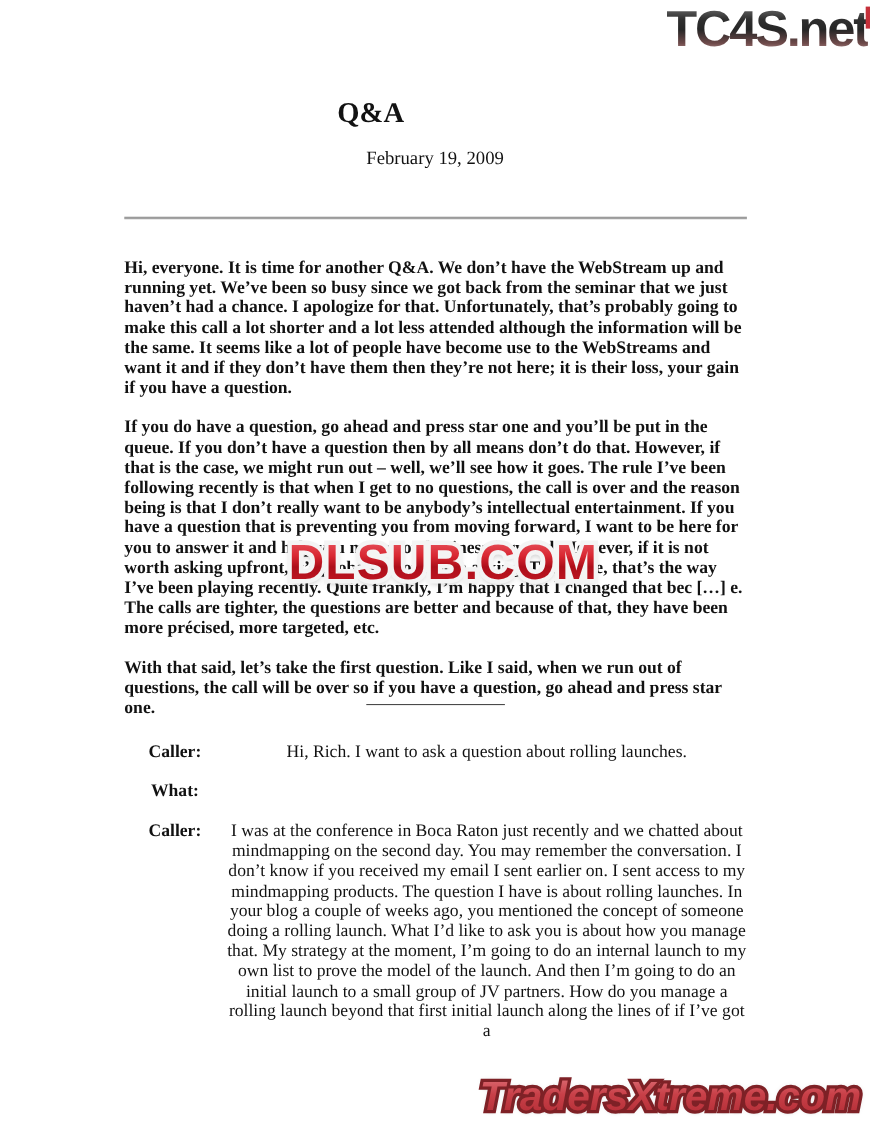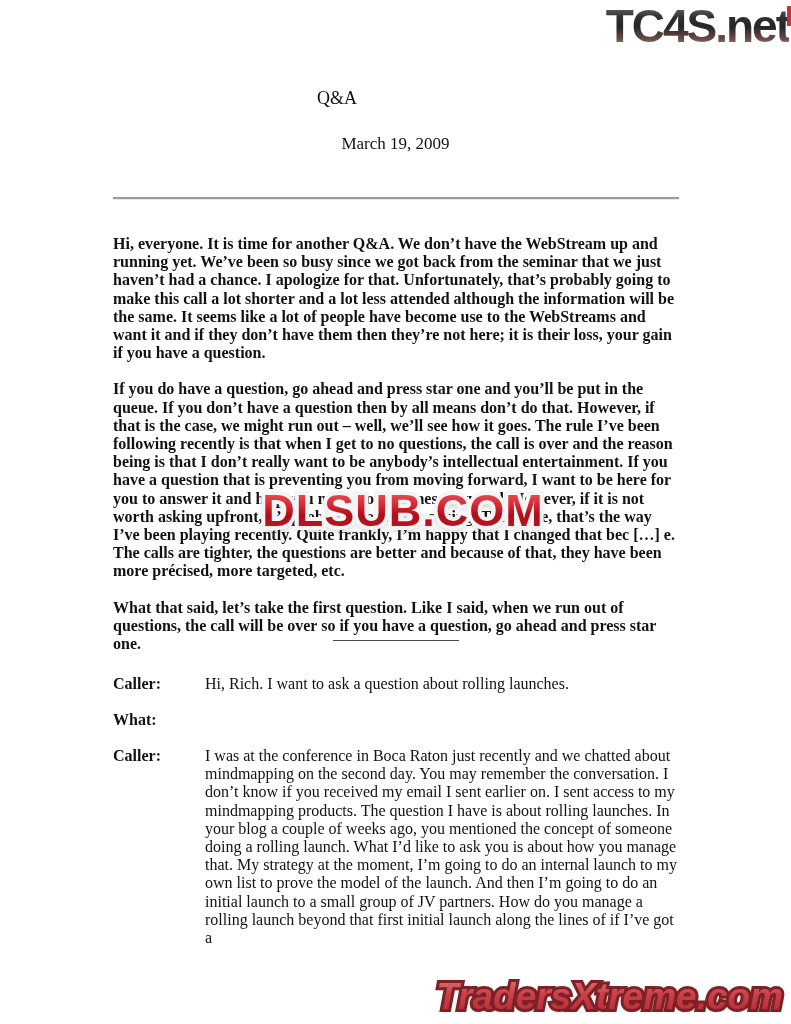--- a/index.html
+++ b/index.html
@@ -40,22 +40,22 @@
   }
 
   
   .title {
     position: absolute;
     top: 88px;
     left: 0;
     width: 674px;
     margin: 0;
     text-align: center;
-    font-size: 18px;
-    font-weight: normal;
+    font-size: 26px;
+    font-weight: bold;
   }
   .date {
     position: absolute;
     top: 134px;
     left: 0;
     width: 791px;
     text-align: center;
     font-size: 17px;
   }
   .rule {
@@ -91,20 +91,21 @@
   }
 
   
   .dialogue {
     position: absolute;
     top: 675px;
     left: 113px;
     width: 567px;
     font-size: 16px;
     line-height: 18.2px;
+    text-align: center;
   }
   .dlg-row { display: flex; margin-bottom: 17.8px; }
   .speaker { width: 92px; flex-shrink: 0; font-weight: bold; }
   .speech { flex: 1; }
 
   
   .watermark {
     position: absolute;
     left: 253px;
     top: 483px;
@@ -169,27 +170,27 @@
 </style>
 </head>
 <body>
 
 <div class="page">
 
   <div class="logo-top">TC4S.net</div>
   <div class="corner-red"></div>
 
   <h1 class="title">Q&amp;A</h1>
-  <div class="date">March 19, 2009</div>
+  <div class="date">February 19, 2009</div>
   <hr class="rule">
 
   <div class="body-text">
     <p>Hi, everyone. It is time for another Q&amp;A. We don’t have the WebStream up and running yet. We’ve been so busy since we got back from the seminar that we just haven’t had a chance. I apologize for that. Unfortunately, that’s probably going to make this call a lot shorter and a lot less attended although the information will be the same. It seems like a lot of people have become use to the WebStreams and want it and if they don’t have them then they’re not here; it is their loss, your gain if you have a question.</p>
     <p>If you do have a question, go ahead and press star one and you’ll be put in the queue. If you don’t have a question then by all means don’t do that. However, if that is the case, we might run out – well, we’ll see how it goes. The rule I’ve been following recently is that when I get to no questions, the call is over and the reason being is that I don’t really want to be anybody’s intellectual entertainment. If you have a question that is preventing you from moving forward, I want to be here for you to answer it and help you move you business forward. However, if it is not worth asking upfront, it’s probably not worth asking. Therefore, that’s the way I’ve been playing recently. Quite frankly, I’m happy that I changed that bec […] e. The calls are tighter, the questions are better and because of that, they have been more précised, more targeted, etc.</p>
-    <p>What that said, let’s take the first question. Like I said, when we run out of questions, the call will be over so if you have a question, go ahead and press star one.</p>
+    <p>With that said, let’s take the first question. Like I said, when we run out of questions, the call will be over so if you have a question, go ahead and press star one.</p>
   </div>
 
   <div class="separator"></div>
 
   <div class="dialogue">
     <div class="dlg-row">
       <div class="speaker">Caller:</div>
       <div class="speech">Hi, Rich. I want to ask a question about rolling launches.</div>
     </div>
     <div class="dlg-row">

